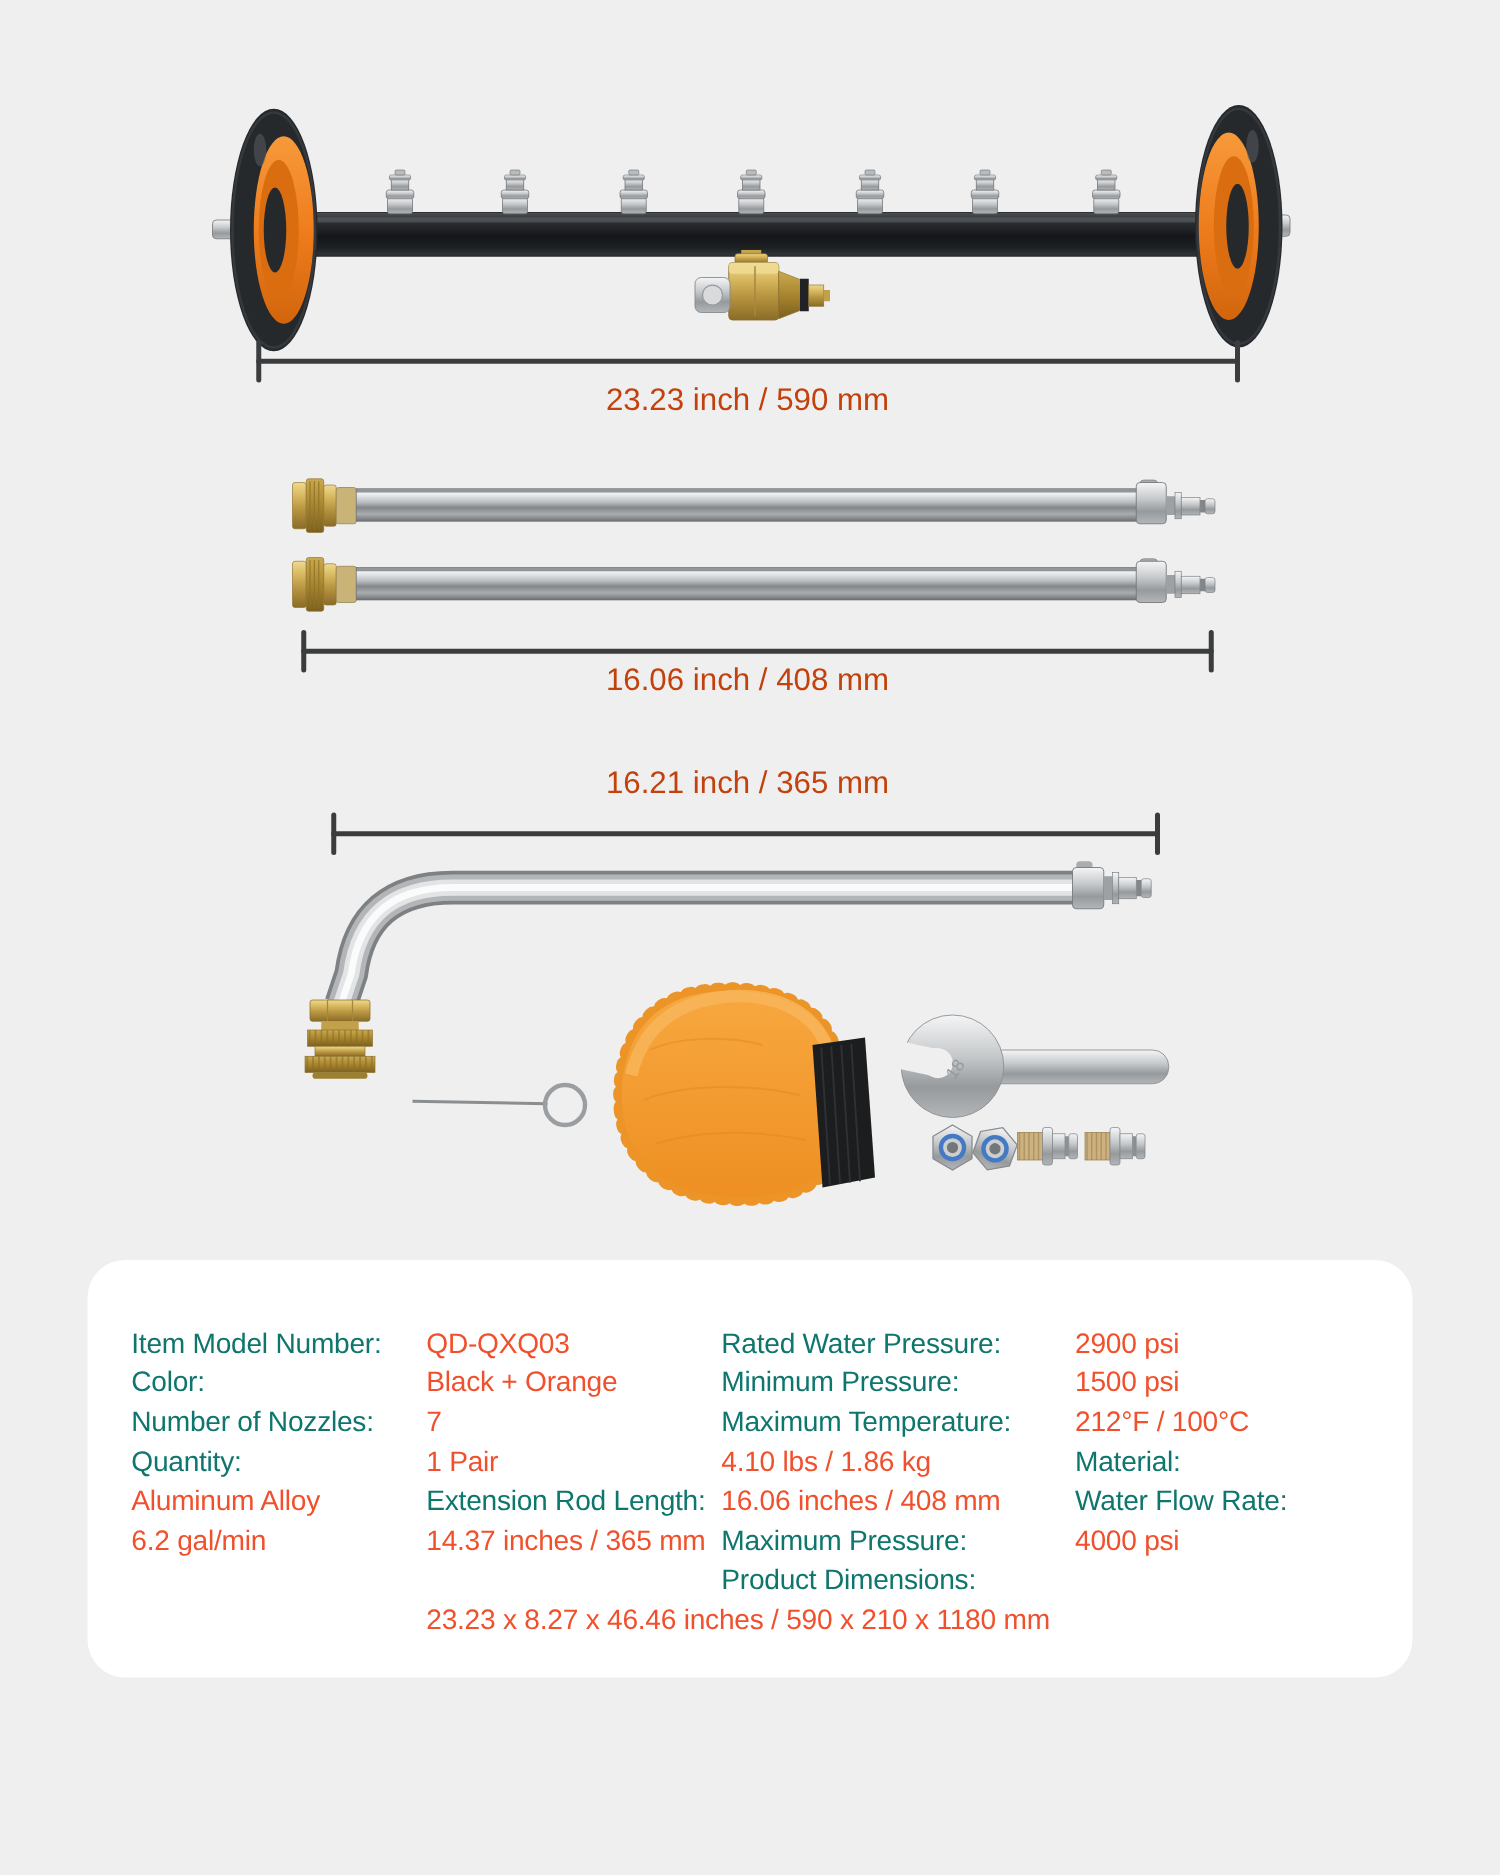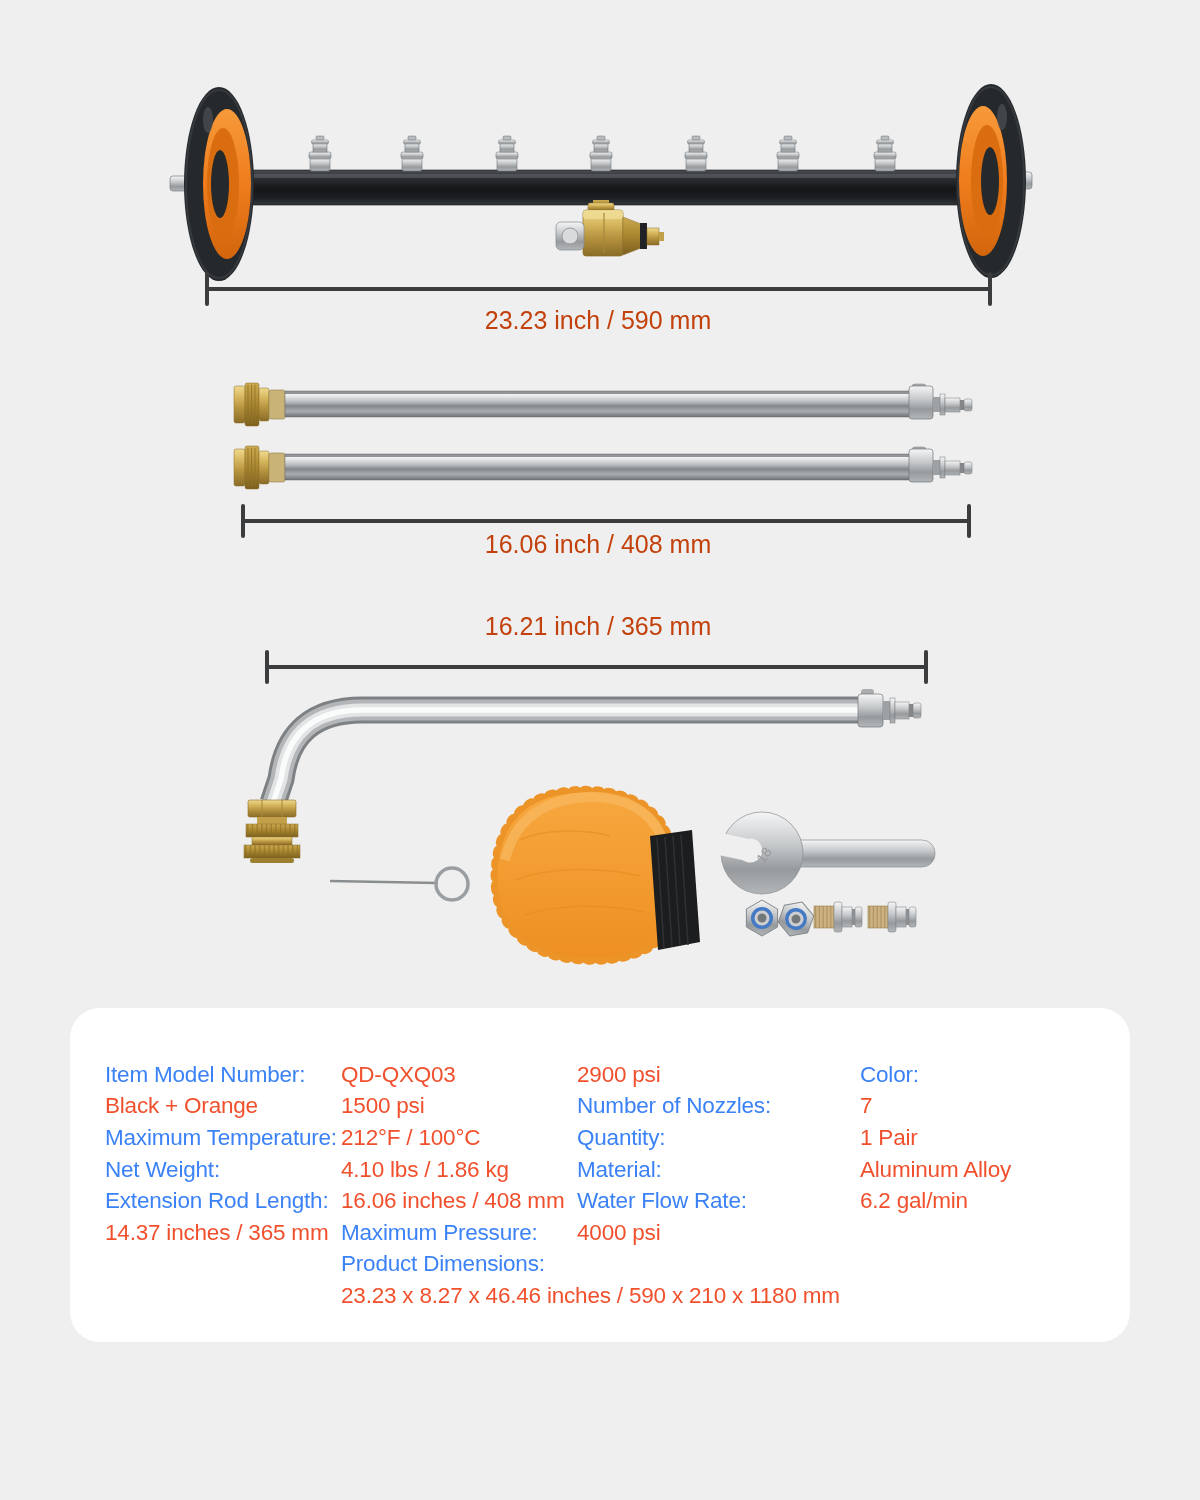--- a/index.html
+++ b/index.html
@@ -19,21 +19,21 @@
   #dim-rods{left:241px;top:504px;width:730px;}
   #label-rods{left:598px;top:530px;text-align:right;}
   #dim-bent{left:265px;top:650px;width:663px;}
   #label-bent{left:598px;top:612px;}
 
   
   .card{position:absolute;left:70px;top:1008px;width:1060px;height:334px;background:#ffffff;
         border-radius:30px;}
   .spec-grid{display:grid;grid-template-columns:236px 236px 283px 1fr;grid-auto-rows:31.6px;
              padding:51px 10px 0 35px;align-items:center;}
-  .s-label{font-size:22.5px;color:#3b82f6;letter-spacing:-0.2px;white-space:nowrap;}
+  .s-label{font-size:22.5px;color:#0f766e;letter-spacing:-0.2px;white-space:nowrap;}
   .s-value{font-size:22.5px;font-weight:400;color:#f1502d;letter-spacing:-0.2px;white-space:nowrap;}
   .span3{grid-column:2/5;}
 </style>
 </head>
 <body>
 
 <div class="page">
 
   <svg id="art" width="1200" height="1000" viewBox="0 0 1200 1000">
     <defs>
@@ -250,34 +250,35 @@
     <div class="dim-tick left"></div>
     <div class="dim-line"></div>
     <div class="dim-tick right"></div>
   </div>
 
   <section class="card">
     <div class="spec-grid">
 
       <div class="s-label">Item Model Number:</div>
       <div class="s-value">QD-QXQ03</div>
+      <div class="s-label">Rated Water Pressure:</div>
       <div class="s-value">2900 psi</div>
 
       <div class="s-label">Color:</div>
       <div class="s-value">Black + Orange</div>
+      <div class="s-label">Minimum Pressure:</div>
       <div class="s-value">1500 psi</div>
 
       <div class="s-label">Number of Nozzles:</div>
       <div class="s-value">7</div>
       <div class="s-label">Maximum Temperature:</div>
       <div class="s-value">212°F / 100°C</div>
 
       <div class="s-label">Quantity:</div>
       <div class="s-value">1 Pair</div>
-      <div class="s-label">Net Weight:</div>
       <div class="s-value">4.10 lbs / 1.86 kg</div>
 
       <div class="s-label">Material:</div>
       <div class="s-value">Aluminum Alloy</div>
       <div class="s-label">Extension Rod Length:</div>
       <div class="s-value">16.06 inches / 408 mm</div>
 
       <div class="s-label">Water Flow Rate:</div>
       <div class="s-value">6.2 gal/min</div>
       <div class="s-value">14.37 inches / 365 mm</div>

